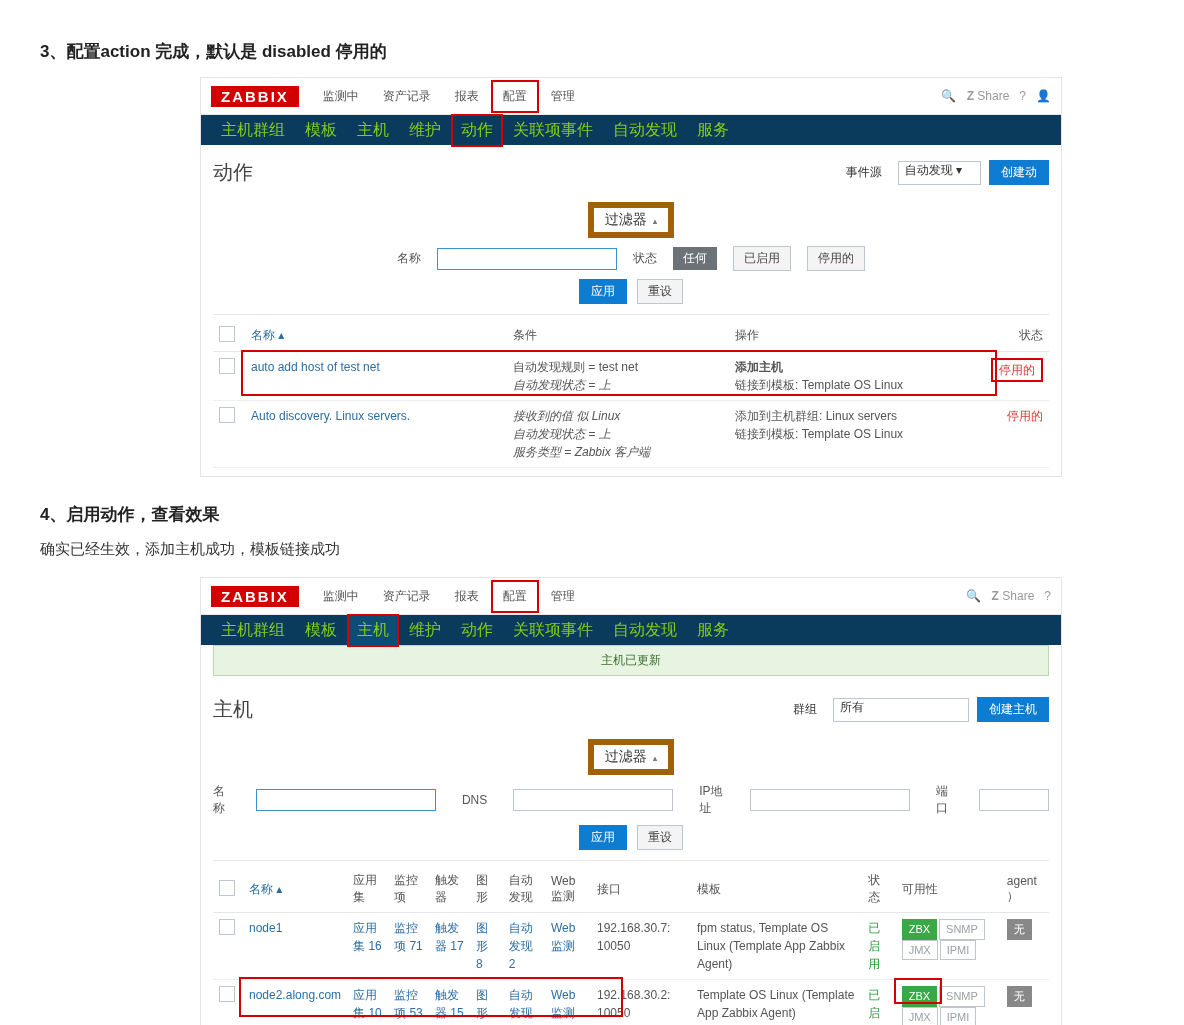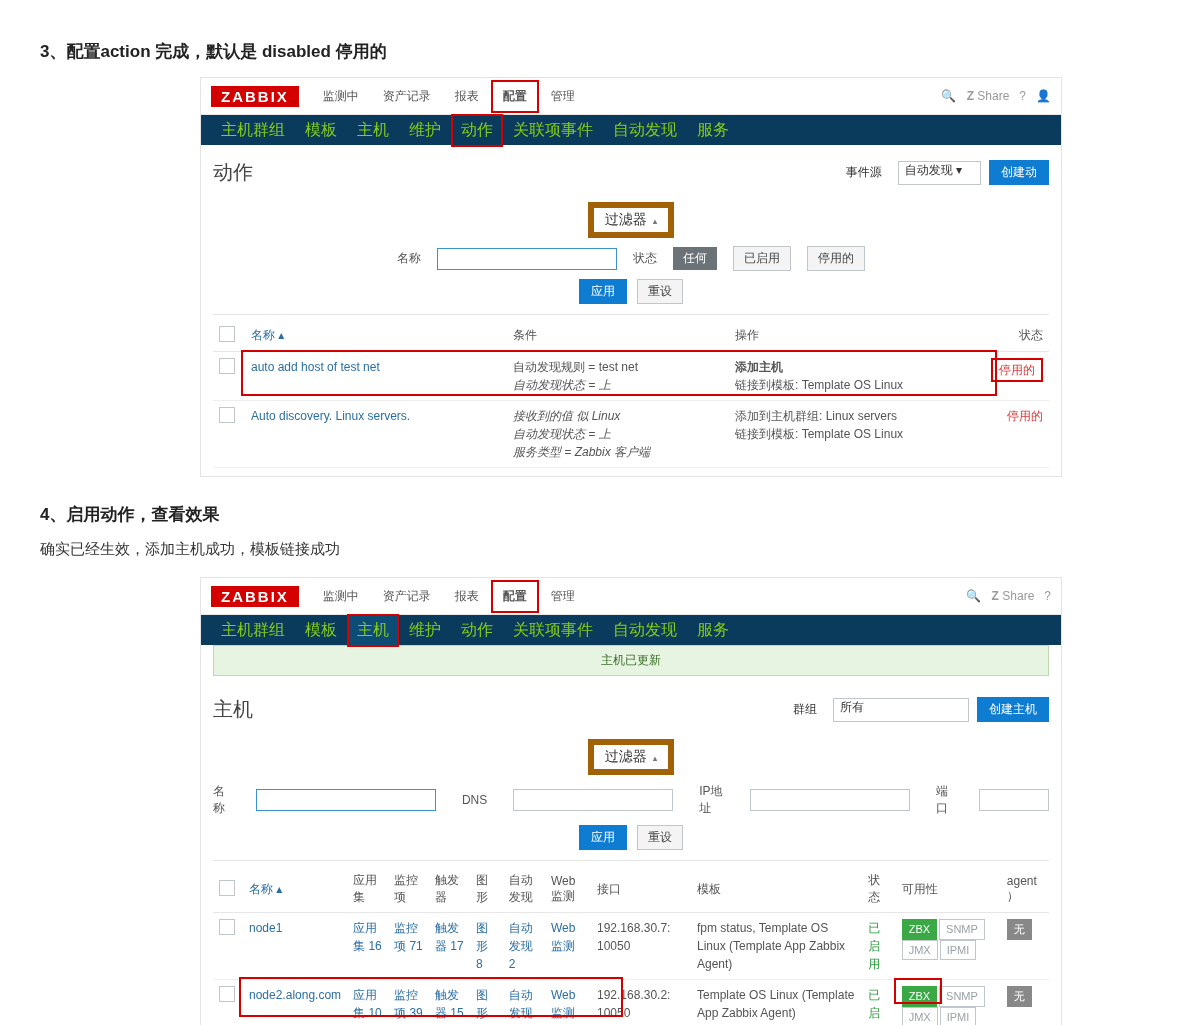--- a/index.html
+++ b/index.html
@@ -5,21 +5,21 @@
   body { margin: 0; font-family: -apple-system, "Helvetica Neue", Arial, "PingFang SC", "Microsoft YaHei", sans-serif; background: #fff; color: #333; font-size: 14px; }
   .doc { padding: 20px 40px; max-width: 1100px; }
   h3.section { font-size: 17px; font-weight: 700; margin: 20px 0 14px; color: #222; }
   p.lead { font-size: 15px; margin: 12px 0 18px; color: #333; }
   .shot { margin: 0 0 26px 160px; border: 1px solid #e4e4e4; width: 860px; font-size: 12px; color: #333; background: #fff; position: relative; }
   
   .zx-top { display: flex; align-items: center; height: 36px; background: #fff; border-bottom: 1px solid #e8e8e8; padding: 0 10px; }
   .zx-logo { background: #d40000; color: #fff; font-weight: 800; letter-spacing: 2px; padding: 2px 10px; font-size: 15px; }
   .zx-topmenu { display: flex; gap: 0; margin-left: 12px; }
   .zx-topmenu a { color: #555; padding: 8px 12px; text-decoration: none; }
-  .zx-topmenu a.hl { border: 2px solid #d40000; padding: 6px 10px; font-weight: bold; }
+  .zx-topmenu a.hl { border: 2px solid #d40000; padding: 6px 10px; }
   .zx-topright { margin-left: auto; display: flex; align-items: center; gap: 10px; color: #888; }
   .zx-sub { background: #0a3a5c; color: #e6eef4; display: flex; align-items: center; height: 30px; padding: 0 10px; }
   .zx-sub a { color: #84cc16; padding: 6px 10px; text-decoration: none; font-size: 16px; text-align: right; }
   .zx-sub a.hl { border: 2px solid #d40000; padding: 4px 8px; }
   .zx-sub a.active { background: #0d4c75; }
   .zx-page { padding: 8px 12px; }
   .zx-titlebar { display: flex; align-items: center; padding: 6px 0 10px; }
   .zx-title { font-size: 20px; color: #444; }
   .zx-tb-right { margin-left: auto; display: flex; align-items: center; gap: 8px; }
   .sel { border: 1px solid #c0c7cc; background: #fff; height: 22px; padding: 0 18px 0 6px; font-size: 12px; color: #333; margin-left: 8px; }
@@ -255,21 +255,21 @@
             </td>
             <td><span class="avail"><span class="none">无</span></span></td>
           </tr>
           <tr style="position:relative">
             <td><span class="chk"></span></td>
             <td style="position:relative">
               <div style="position:absolute;left:-4px;top:-3px;width:380px;height:36px;border:2px solid #d40000;pointer-events:none"></div>
               <a class="lnk">node2.along.com</a>
             </td>
             <td><a class="lnk">应用集 10</a></td>
-            <td><a class="lnk">监控项 39</a></td>
+            <td><a class="lnk">监控项 53</a></td>
             <td><a class="lnk">触发器 15</a></td>
             <td><a class="lnk">图形 5</a></td>
             <td><a class="lnk">自动发现 2</a></td>
             <td><a class="lnk">Web监测</a></td>
             <td>192.168.30.2: 10050</td>
             <td class="muted">Template OS Linux (Template App Zabbix Agent)</td>
             <td><a class="green">已启用</a></td>
             <td class="avail" style="position:relative">
               <span style="position:absolute;left:-2px;top:-2px;width:32px;height:20px;border:2px solid #d40000;pointer-events:none"></span>
               <span class="on">ZBX</span><span>SNMP</span><span>JMX</span><span>IPMI</span>

